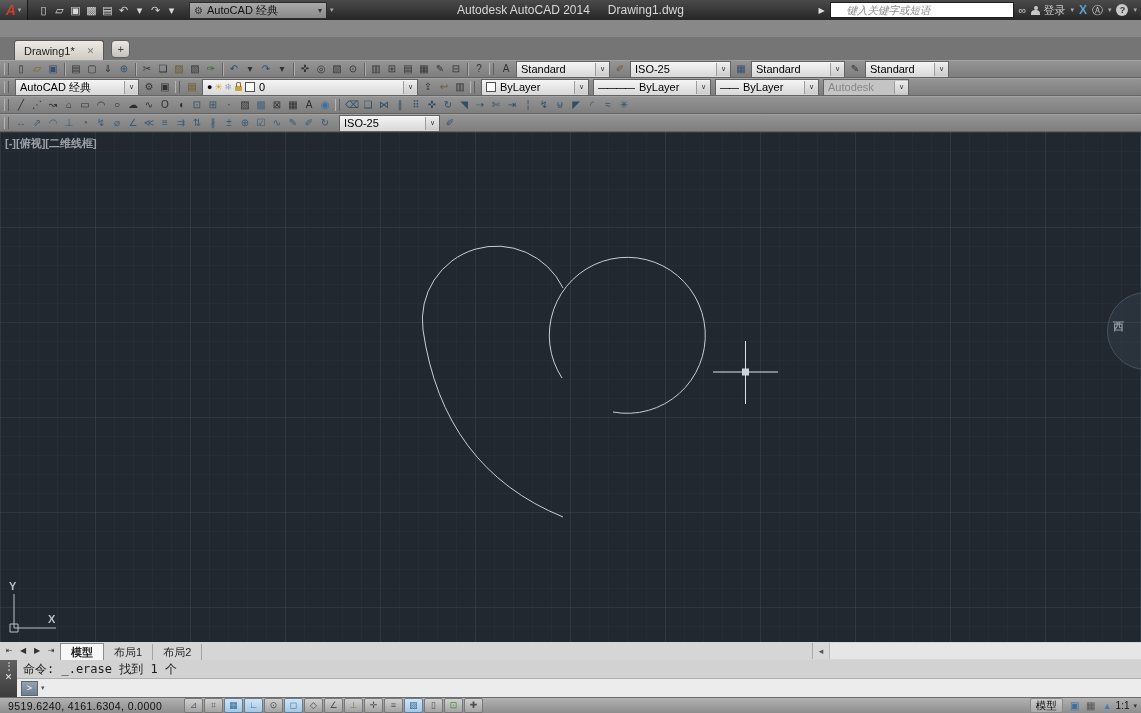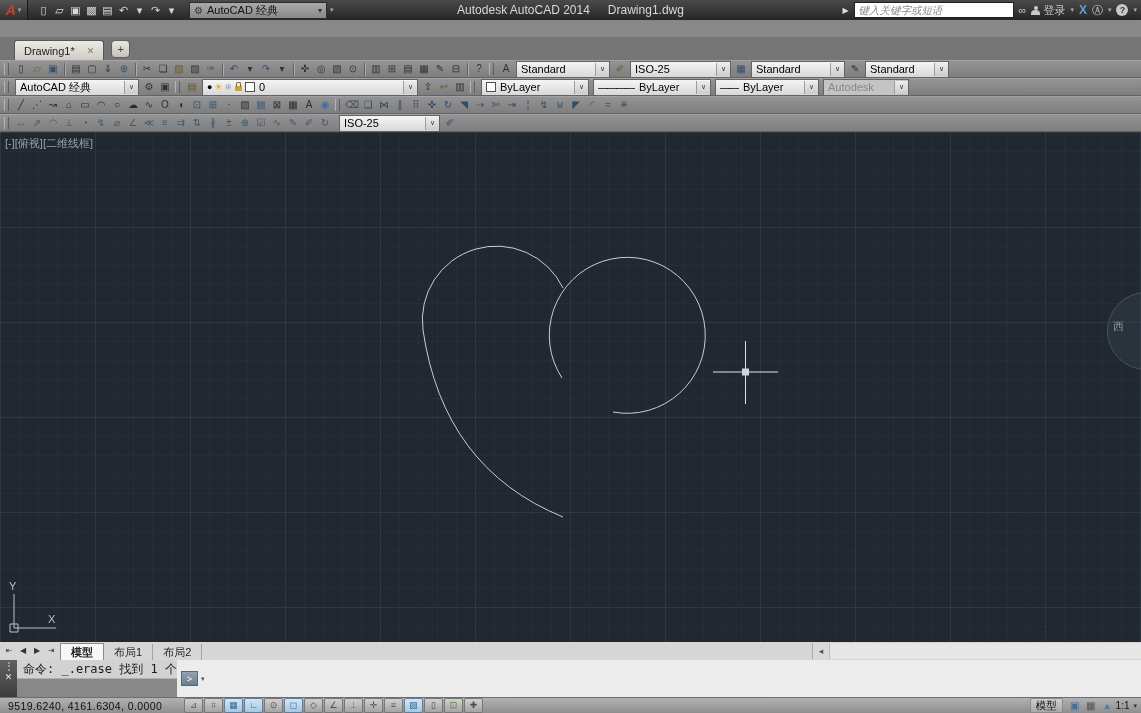--- a/index.html
+++ b/index.html
@@ -21,21 +21,21 @@
             border:1px solid #2c2c2c;display:flex;align-items:center;gap:4px;padding:0 4px;
             color:#111;font-size:11px;}
   .ws-combo .gear{color:#333;font-size:10px;}
   .ws-combo .chev{margin-left:auto;color:#333;font-size:8px;}
   .title-center{position:absolute;left:0;right:0;top:0;height:20px;display:flex;
                 align-items:center;justify-content:center;gap:18px;font-size:12px;color:#d8d8d8;
                 pointer-events:none;}
   .tb-right{position:absolute;right:4px;top:2px;height:16px;display:flex;align-items:center;gap:5px;}
   .expander{color:#ddd;font-size:8px;}
   #search-input{width:150px;height:14px;border:1px solid #1f1f1f;background:#fff;
-                font-size:10.5px;padding:0 4px;color:#222;font-family:"Liberation Sans",sans-serif;}
+                font-size:10.5px;padding:0 16px;color:#222;font-family:"Liberation Sans",sans-serif;}
   #search-input::placeholder{font-style:italic;color:#8a8a8a;}
   .tbr-ic{color:#c9c9c9;font-size:11px;display:flex;align-items:center;gap:3px;}
   .person{width:9px;height:9px;position:relative;display:inline-block;}
   .person::before{content:"";position:absolute;left:2.5px;top:0;width:4px;height:4px;border-radius:50%;background:#c9c9c9;}
   .person::after{content:"";position:absolute;left:0;top:4.5px;width:9px;height:4.5px;border-radius:4px 4px 0 0;background:#c9c9c9;}
   .x-logo{color:#5d9fd3;font-weight:bold;font-size:12px;}
   .help-circ{width:12px;height:12px;border-radius:50%;background:#c9c9c9;color:#333;
              display:flex;align-items:center;justify-content:center;font-size:9px;font-weight:bold;}
 
   
@@ -76,21 +76,21 @@
            border:1px solid #7d6a2c;border-bottom:none;border-radius:2px 2px 0 0;}
   .sw{width:8px;height:8px;border:1px solid #4f4f4f;background:#fff;margin-right:4px;}
   .ltline{letter-spacing:-1px;font-size:10px;margin-right:5px;color:#000;}
 
   
   #canvas{top:132px;height:510px;background:#212830;cursor:crosshair;
     background-image:
       repeating-linear-gradient(to right, rgba(130,150,170,0.10) 0 1px, transparent 1px 95px),
       repeating-linear-gradient(to bottom, rgba(130,150,170,0.10) 0 1px, transparent 1px 95px),
       repeating-linear-gradient(to right, rgba(130,150,170,0.045) 0 1px, transparent 1px 19px),
-      repeating-linear-gradient(to bottom, rgba(130,150,170,0.045) 0 1px, transparent 1px 19px);}
+      repeating-linear-gradient(to bottom, rgba(130,150,170,0.045) 0 1px, transparent 1px 19px); font-weight: bold;}
   #vplabel{position:absolute;left:5px;top:4px;font-size:11px;color:#9aa1aa;}
   #vcube{position:absolute;right:-44px;top:160px;width:76px;height:76px;border-radius:50%;
          border:1px solid #48525d;background:rgba(70,80,92,0.25);}
   #vcube span{position:absolute;left:5px;top:26px;font-size:11px;color:#8d959e;}
   #geom{position:absolute;left:0;top:0;}
 
   
   #layoutrow{top:642px;height:18px;background:#d6d6d6;display:flex;align-items:center;
              font-size:11px;color:#222;position:absolute;}
   .lnav{display:flex;align-items:center;padding:0 3px;gap:2px;}
@@ -103,21 +103,21 @@
   .hsb-arrow{width:16px;height:100%;display:flex;align-items:center;justify-content:center;
              color:#555;font-size:9px;background:#d9d9d9;}
   .hsb-track{flex:1;height:100%;background:#e6e6e6;border-left:1px solid #bbb;}
 
   
   #cmd{top:660px;height:37px;display:flex;}
   .cmd-strip{width:17px;background:linear-gradient(#616161,#3c3c3c);display:flex;
              flex-direction:column;align-items:center;gap:2px;padding-top:2px;}
   .cmd-grip{width:0;height:9px;border-left:2px dotted #9a9a9a;}
   .cmd-x{color:#e8e8e8;font-size:9px;line-height:1;}
-  .cmd-body{flex:1;display:flex;}
+  .cmd-body{flex:1;display:flex;flex-direction:column;}
   .cmd-hist{height:18px;background:#d2d2d2;border-bottom:1px solid #b0b0b0;display:flex;
             align-items:center;padding-left:6px;
             font-family:"DejaVu Sans Mono",monospace;font-size:12px;color:#1b1b1b;}
   .cmd-in{flex:1;background:#ececec;display:flex;align-items:center;padding-left:4px;gap:3px;}
   .prompt-ic{width:15px;height:13px;background:linear-gradient(#93a2b0,#6f7e8c);border:1px solid #5a6670;
              color:#fff;font-size:9px;display:flex;align-items:center;justify-content:center;}
   .prompt-chev{font-size:7px;color:#555;}
   #cmd-input{flex:1;border:none;background:transparent;outline:none;font-size:12px;
              color:#333;font-family:"Liberation Sans",sans-serif;}
   #cmd-input::placeholder{font-style:italic;color:#9b9b9b;}

